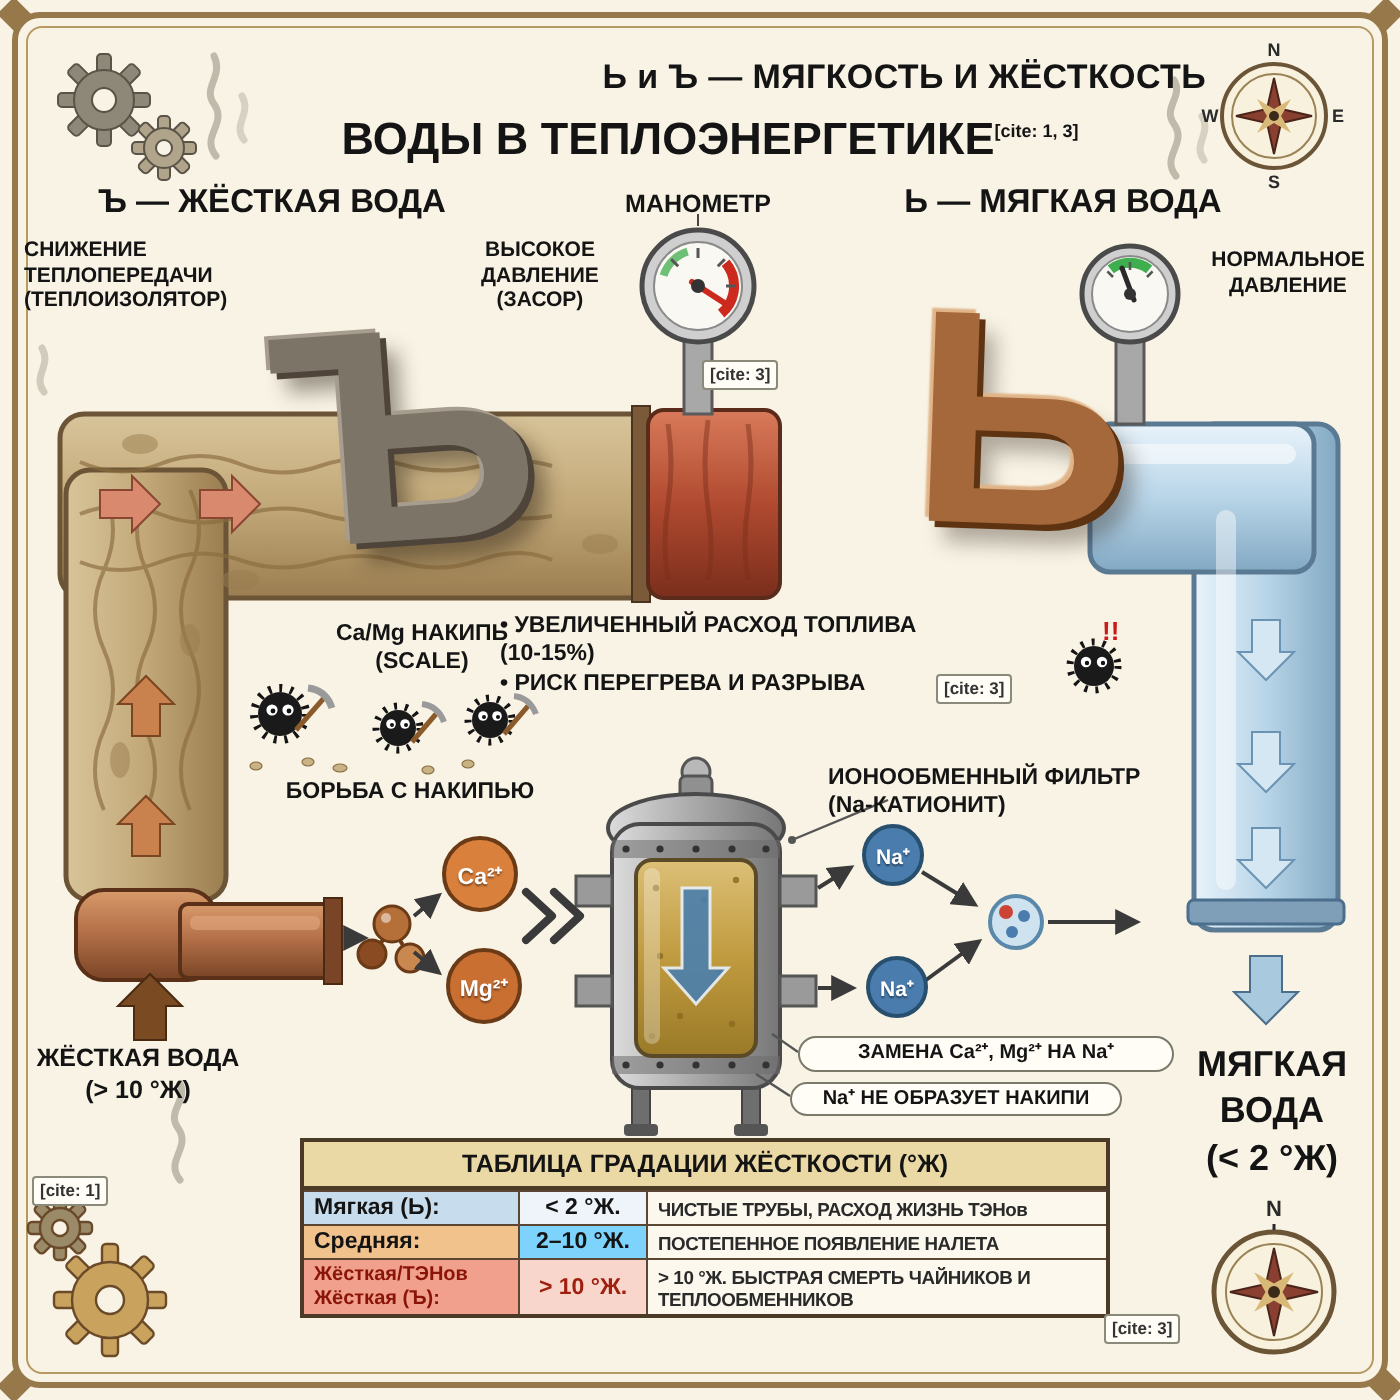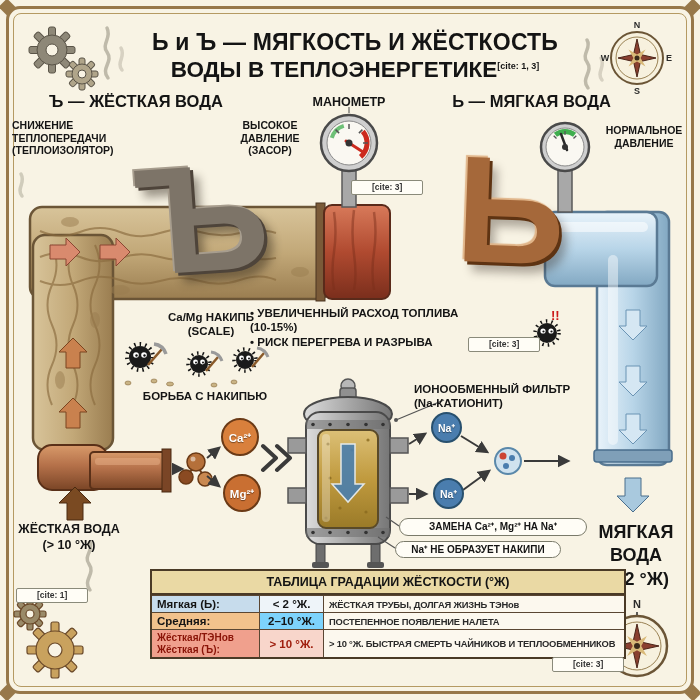--- a/index.html
+++ b/index.html
@@ -5,21 +5,21 @@
   * { margin:0; padding:0; box-sizing:border-box; }
   html,body { width:700px; height:700px; }
   body { font-family:"Liberation Sans",sans-serif; color:#141414; }
   .canvas { position:relative; width:700px; height:700px; background:#f8f3e4; overflow:hidden; }
   .frame-outer { position:absolute; inset:6px; border:3px solid #97784a; border-radius:14px; pointer-events:none; }
   .frame-inner { position:absolute; inset:13px; border:1.5px solid #b59a62; border-radius:8px; pointer-events:none; }
   .corner { position:absolute; width:12px; height:12px; background:#97784a; transform:rotate(45deg); }
   .art { position:absolute; left:0; top:0; z-index:1; }
   svg text { font-family:"Liberation Sans",sans-serif; }
   .lbl { position:absolute; z-index:3; font-weight:bold; }
-  .title1 { left:120px; top:29px; width:470px; font-size:23px; text-align:center; letter-spacing:.2px; }
+  .title1 { left:133px; top:29px; width:470px; font-size:17px; text-align:right; letter-spacing:.2px; }
   .title2 { left:120px; top:57px; width:470px; font-size:22.5px; text-align:center; }
   .sup { font-size:9px; font-weight:bold; vertical-align:super; }
   .h-hard { left:36px; top:92px; width:200px; font-size:16.5px; text-align:center; }
   .h-mano { left:294px; top:95px; width:110px; font-size:12.5px; text-align:center; }
   .h-soft { left:439px; top:92px; width:185px; font-size:16.5px; text-align:center; }
   .small-call { font-size:10.5px; line-height:1.2; }
   .heat { left:12px; top:119px; width:124px; }
   .hp { left:225px; top:119px; width:90px; text-align:center; }
   .np { left:599px; top:124px; width:90px; text-align:center; }
   .bigletter { position:absolute; z-index:2; font-weight:bold; line-height:.95; }
@@ -38,27 +38,27 @@
            color:#fff; font-weight:bold; text-shadow:0 1px 1px rgba(0,0,0,.45); }
   .badge-ca { left:221px; top:418px; width:38px; height:38px; background:#d9803c; border:2.5px solid #6b3a16; font-size:11.5px; }
   .badge-mg { left:223px; top:474px; width:38px; height:38px; background:#c96f32; border:2.5px solid #6b3a16; font-size:11.5px; }
   .badge-na1 { left:431px; top:412px; width:31px; height:31px; background:#4a7dae; border:2.5px solid #28506e; font-size:10.5px; }
   .badge-na2 { left:433px; top:478px; width:31px; height:31px; background:#4a7dae; border:2.5px solid #28506e; font-size:10.5px; }
   .pill { position:absolute; z-index:3; background:#fffdf6; border:1.2px solid #7a7a6a; border-radius:9px;
           font-weight:bold; text-align:center; }
   .pill-replace { left:399px; top:518px; width:188px; font-size:10px; line-height:16px; }
   .pill-noscale { left:395px; top:541px; width:166px; font-size:10px; line-height:15px; }
   .cite-box { position:absolute; z-index:4; font-size:8.5px; font-weight:bold; background:#fffdf6;
-              border:1px solid #8a8a7a; border-radius:2px; padding:0 20px; line-height:13px; color:#333; }
+              border:1px solid #8a8a7a; border-radius:2px; padding:0 3px; line-height:13px; color:#333; }
   .cite-gauge { left:351px; top:180px; }
   .cite-risk { left:468px; top:337px; }
   .cite-bl { left:16px; top:588px; }
   .cite-br { left:552px; top:657px; }
   
-  .htable { position:absolute; z-index:3; left:150px; top:569px; width:476px; border:2px solid #4a3a26;
+  .htable { position:absolute; z-index:3; left:150px; top:569px; width:405px; border:2px solid #4a3a26;
             background:#fcf8ee; display:grid; grid-template-columns:108px 64px 1fr; }
   .ht-title { grid-column:1 / -1; font-weight:bold; font-size:12.5px; text-align:center; padding:4px 2px;
               border-bottom:2px solid #4a3a26; }
   .ht-cell { display:flex; align-items:center; padding:2px 5px; border-top:1.2px solid #5a4632; }
   .ht-name { font-weight:bold; font-size:11.5px; border-right:1.2px solid #5a4632; }
   .ht-val { font-weight:bold; font-size:11.5px; justify-content:center; border-right:1.2px solid #5a4632; }
   .ht-desc { font-weight:bold; font-size:9.4px; letter-spacing:-.2px; color:#2a2a2a; }
   .ht-desc { background:#fcf8ee; }
 </style>
 </head>
@@ -443,21 +443,21 @@
   <div class="cite-box cite-gauge">[cite: 3]</div>
   <div class="cite-box cite-risk">[cite: 3]</div>
   <div class="cite-box cite-bl">[cite: 1]</div>
   <div class="cite-box cite-br">[cite: 3]</div>
 
   <div class="htable">
     <div class="ht-title" style="background-color: rgb(234, 217, 164);">ТАБЛИЦА ГРАДАЦИИ ЖЁСТКОСТИ (°Ж)</div>
 
     <div class="ht-cell ht-name r0" style="background-color: rgb(199, 220, 236);">Мягкая (Ь):</div>
     <div class="ht-cell ht-val" style="background:#eef4f9">&lt; 2 °Ж.</div>
-    <div class="ht-cell ht-desc">ЖЁСТКАЯ ТРУБЫ, ДОЛГАЯ ЖИЗНЬ ТЭНов</div>
+    <div class="ht-cell ht-desc">ЧИСТЫЕ ТРУБЫ, РАСХОД ЖИЗНЬ ТЭНов</div>
 
     <div class="ht-cell ht-name r1" style="background-color: rgb(242, 194, 140);">Средняя:</div>
     <div class="ht-cell ht-val" style="background:#7dd3fc">2–10 °Ж.</div>
     <div class="ht-cell ht-desc">ПОСТЕПЕННОЕ ПОЯВЛЕНИЕ НАЛЕТА</div>
 
     <div class="ht-cell ht-name r2" style="font-size: 10px; color: rgb(138, 20, 8); line-height: 1.15; background-color: rgb(240, 160, 141);">Жёсткая/ТЭНов Жёсткая (Ъ):</div>
     <div class="ht-cell ht-val" style="background:#f8d6cb;color:#a02010">&gt; 10 °Ж.</div>
     <div class="ht-cell ht-desc">&gt; 10 °Ж. БЫСТРАЯ СМЕРТЬ ЧАЙНИКОВ И ТЕПЛООБМЕННИКОВ</div>
   </div>
 

